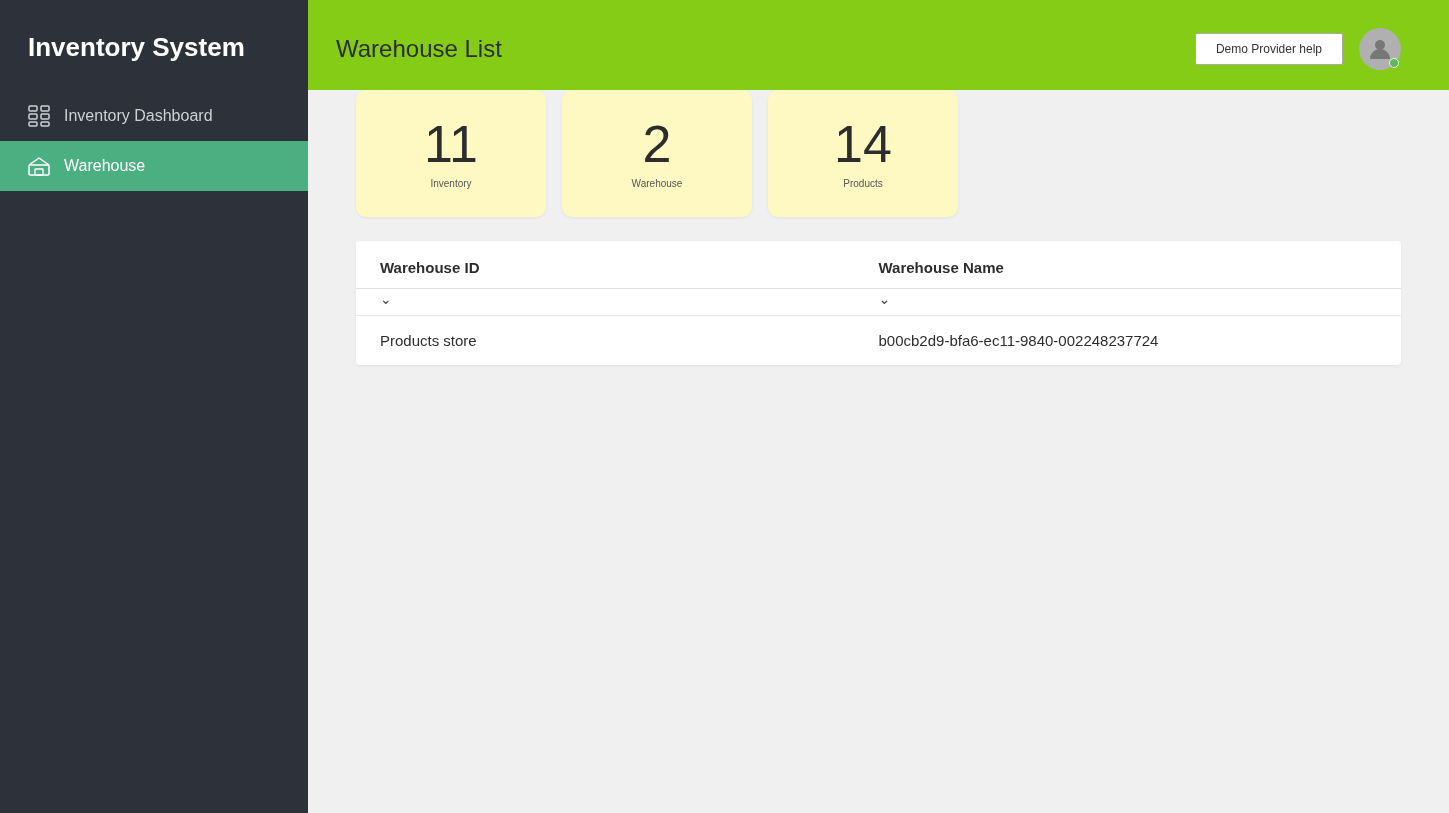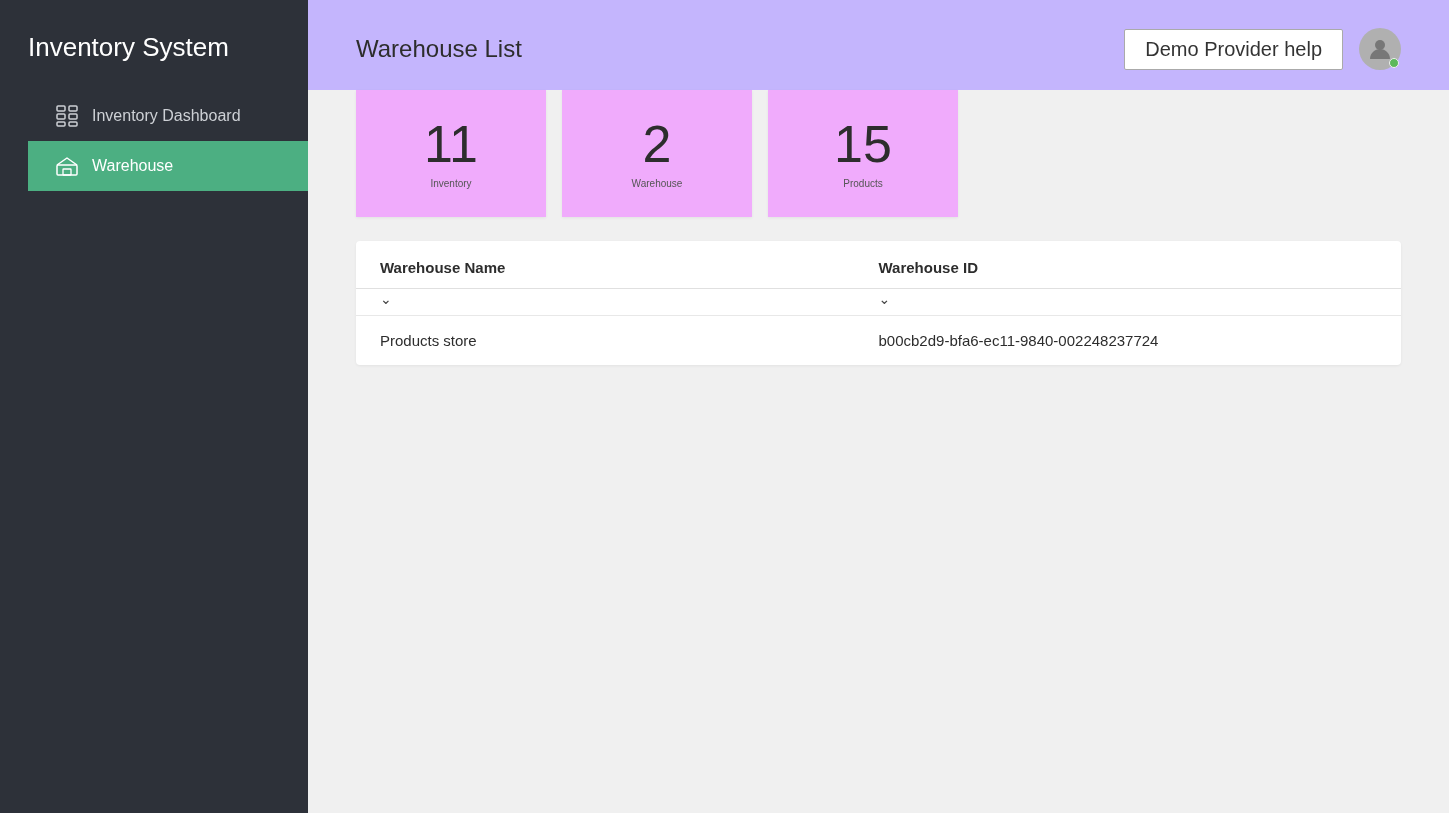--- a/index.html
+++ b/index.html
@@ -10,29 +10,28 @@
       width: 308px;
       min-width: 308px;
       background: #2d3139;
       color: #fff;
       display: flex;
       flex-direction: column;
       padding: 0;
     }
     .sidebar-title {
       font-size: 26px;
-      font-weight: 400;
+      font-weight: 700;
       color: #fff;
       padding: 32px 28px 28px 28px;
       line-height: 1.2;
     }
     .sidebar-nav {
       display: flex;
       flex-direction: column;
-      padding-left: 28px;
     }
     .nav-item {
       display: flex;
       align-items: center;
       gap: 14px;
       padding: 14px 28px;
       cursor: pointer;
       font-size: 16px;
       color: #cdd0d5;
       transition: background 0.15s;
@@ -56,38 +55,38 @@
       background: #f0f0f0;
       display: flex;
       flex-direction: column;
       padding: 0;
       position: relative;
     }
     .main-header {
       display: flex;
       align-items: center;
       justify-content: space-between;
-      padding: 28px 48px 20px 48px;
-      background: #c4b5fd;
+      padding: 28px 48px 20px 28px;
+      background: #84cc16;
     }
     .page-title {
       font-size: 24px;
       font-weight: 400;
       color: #2d2d2d;
     }
     .header-right {
       display: flex;
       align-items: center;
       gap: 16px;
     }
     .help-button {
       border: 1.5px solid #aaa;
       background: #fff;
       padding: 8px 20px;
-      font-size: 20px;
+      font-size: 12px;
       color: #333;
       cursor: pointer;
       border-radius: 2px;
     }
     .user-avatar {
       width: 42px;
       height: 42px;
       border-radius: 50%;
       background: #b0b0b0;
       display: flex;
@@ -108,22 +107,22 @@
       border: 1.5px solid #f0f0f0;
     }
 
     
     .stats-row {
       display: flex;
       gap: 16px;
       padding: 0 48px 24px 48px;
     }
     .stat-card {
-      background: #f0abfc;
-      border-radius: 0;
+      background: #fef9c3;
+      border-radius: 10px;
       padding: 28px 40px;
       display: flex;
       flex-direction: column;
       align-items: center;
       min-width: 190px;
       box-shadow: 0 1px 3px rgba(0,0,0,0.06);
     }
     .stat-number {
       font-size: 52px;
       font-weight: 300;
@@ -243,29 +242,29 @@
   <div class="stats-row">
     <div class="stat-card">
       <div class="stat-number">11</div>
       <div class="stat-label">Inventory</div>
     </div>
     <div class="stat-card">
       <div class="stat-number">2</div>
       <div class="stat-label">Warehouse</div>
     </div>
     <div class="stat-card">
-      <div class="stat-number">15</div>
+      <div class="stat-number">14</div>
       <div class="stat-label">Products</div>
     </div>
   </div>
 
   <div class="table-container">
     <div class="table-header">
+      <div class="col-header">Warehouse ID</div>
       <div class="col-header">Warehouse Name</div>
-      <div class="col-header">Warehouse ID</div>
     </div>
     <div class="table-body">
 
       <div class="sort-row">
         <div class="sort-cell">
           <span class="chevron">⌄</span>
         </div>
         <div class="sort-cell">
           <span class="chevron">⌄</span>
         </div>

